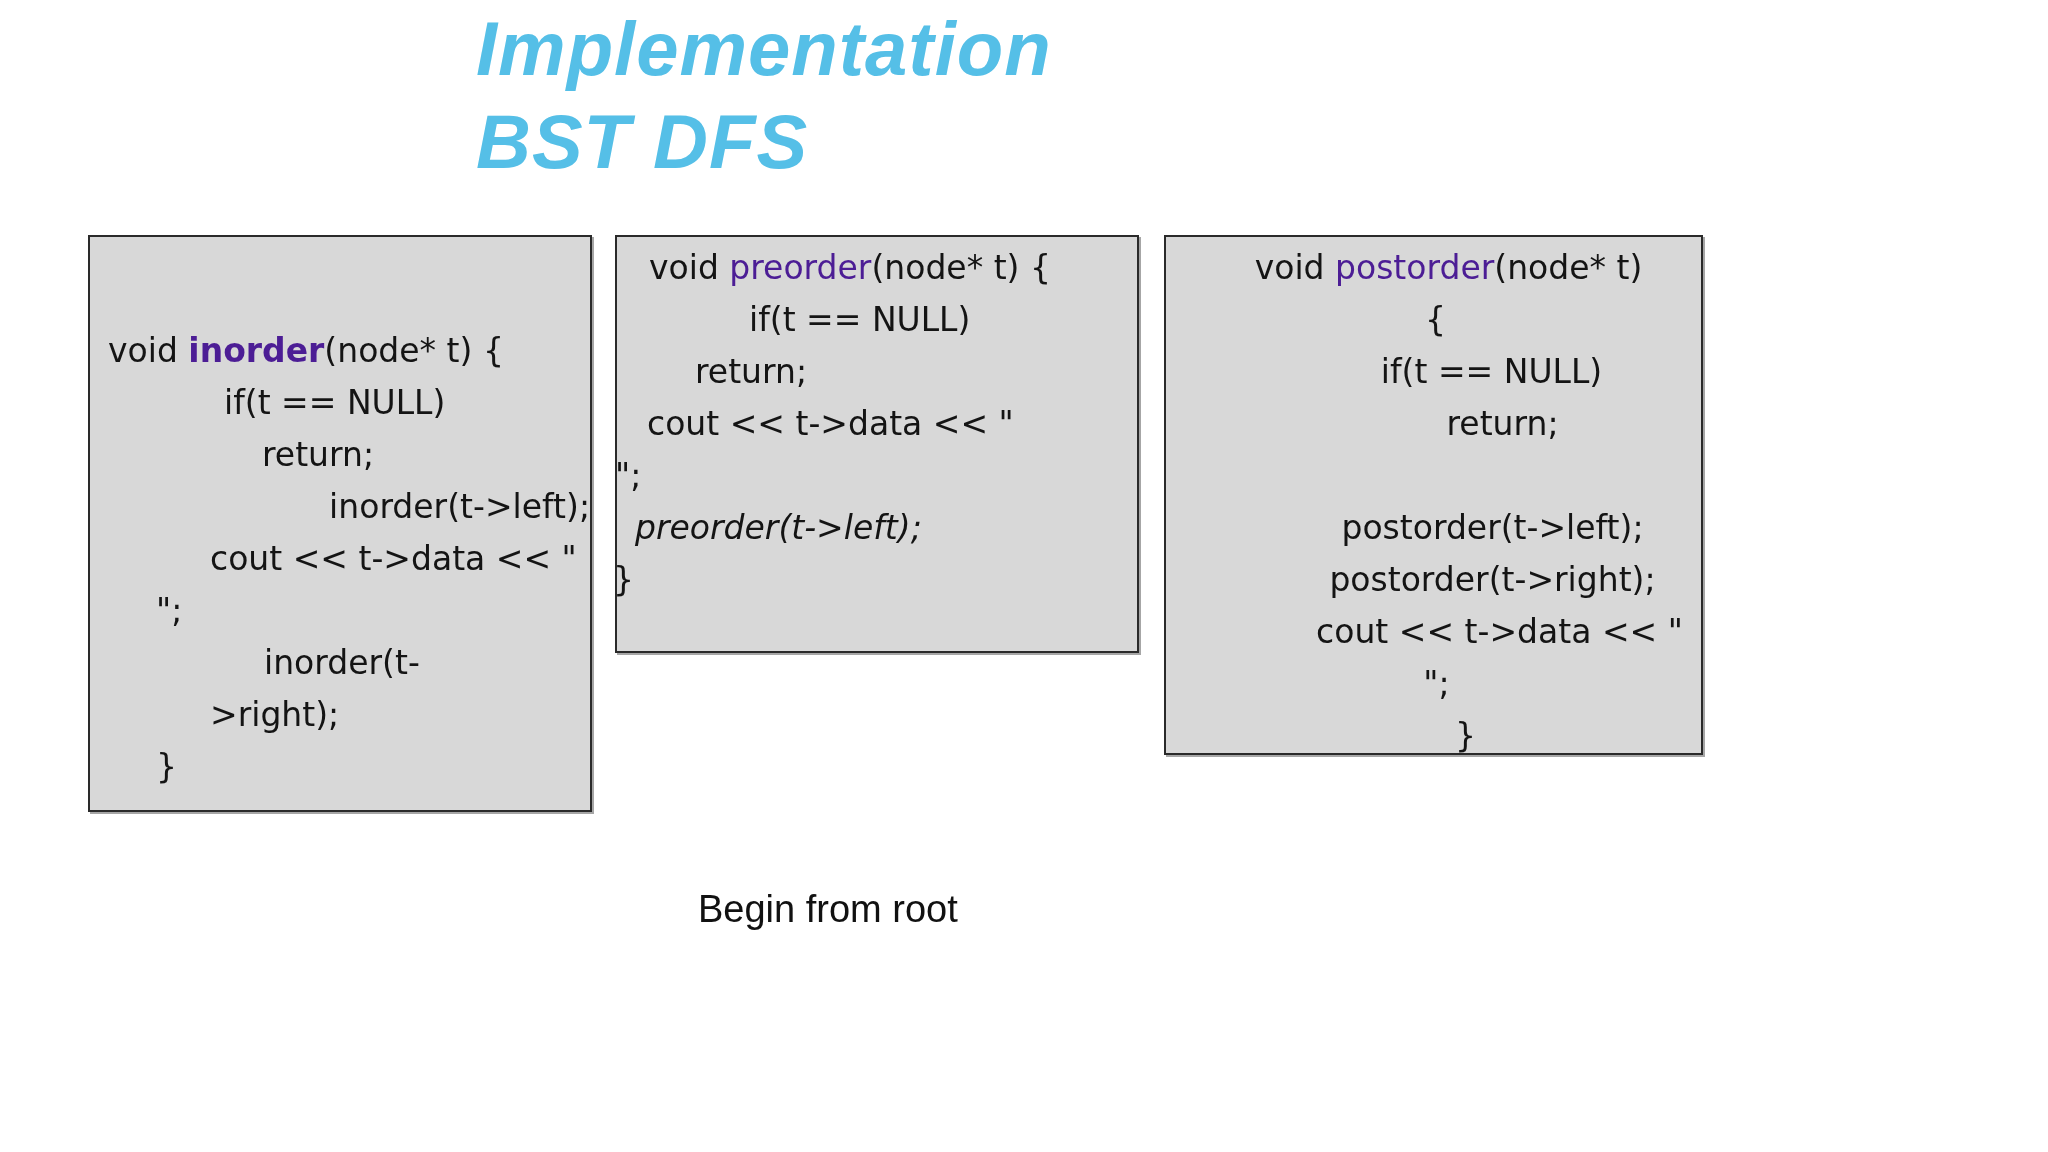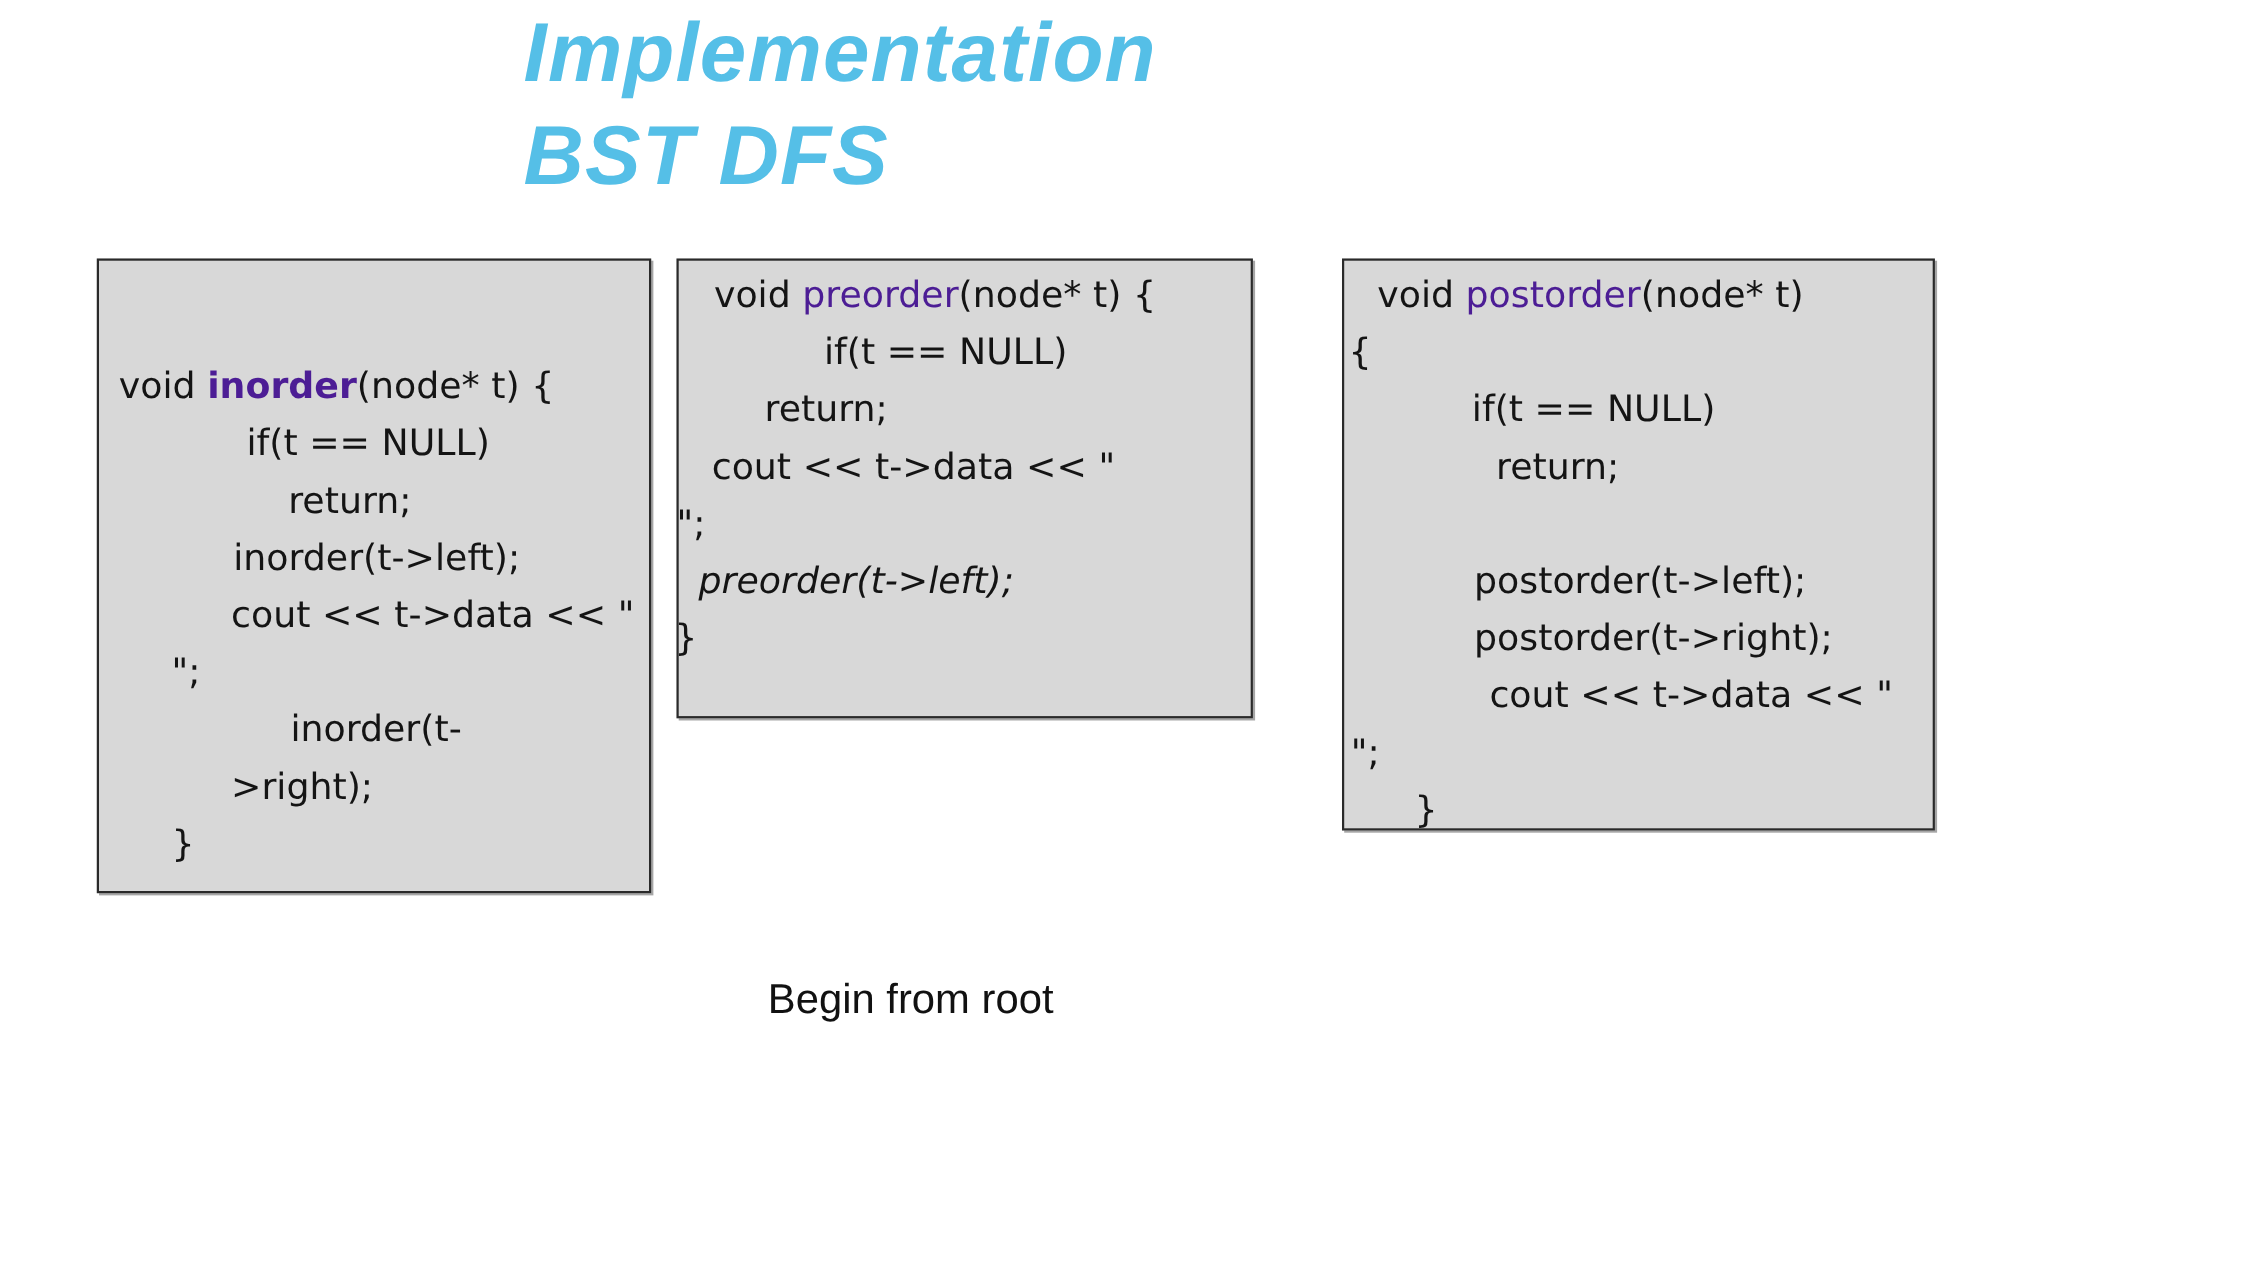--- a/index.html
+++ b/index.html
@@ -26,21 +26,21 @@
     box-sizing:border-box;
     background:#D8D8D8;
     border:2px solid #2A2A2A;
     box-shadow:2px 2px 0 rgba(0,0,0,0.35);
     overflow:hidden;
     font-family:"DejaVu Sans", sans-serif;
     color:#141414;
   }
   .box-inorder  { left:88px;  top:235px; width:504px; height:577px; padding-top:88px; }
   .box-preorder { left:615px; top:235px; width:524px; height:418px; padding-top:5px;  }
-  .box-postorder{ left:1220px;top:235px; width:539px; height:520px; padding-top:5px;  }
+  .box-postorder{ left:1164px;top:235px; width:539px; height:520px; padding-top:5px;text-align:center;  }
   .code-line{
     height:52px;
     line-height:52px;
     font-size:33px;
     white-space:pre;
   }
   .kw{ color:#4c1d95; }
   .b { font-weight:bold; }
   .caption{
     position:absolute;
@@ -57,21 +57,21 @@
 
   <div class="title">
     <div>Implementation</div>
     <div>BST DFS</div>
   </div>
 
   <div class="code-box box-inorder" id="box-inorder">
       <div class="code-line" style="margin-left: 18px;"><span>void </span><span class="kw b">inorder</span><span>(node* t) {</span></div>
       <div class="code-line" style="margin-left: 134px;"><span>if(t == NULL)</span></div>
       <div class="code-line" style="margin-left: 172px;"><span>return;</span></div>
-      <div class="code-line" style="margin-left: 122px;"><span>inorder(t-&gt;left);</span></div>
+      <div class="code-line" style="margin-left: 122px; text-align: right;"><span>inorder(t-&gt;left);</span></div>
       <div class="code-line" style="margin-left: 120px;"><span>cout &lt;&lt; t-&gt;data &lt;&lt; "</span></div>
       <div class="code-line" style="margin-left: 66px;"><span>";</span></div>
       <div class="code-line" style="margin-left: 174px;"><span>inorder(t-</span></div>
       <div class="code-line" style="margin-left: 120px;"><span>&gt;right);</span></div>
       <div class="code-line" style="margin-left: 66px;"><span>}</span></div>
     </div>
   <div class="code-box box-preorder" id="box-preorder">
       <div class="code-line" style="margin-left: 32px;"><span>void </span><span class="kw">preorder</span><span>(node* t) {</span></div>
       <div class="code-line" style="margin-left: 132px;"><span>if(t == NULL)</span></div>
       <div class="code-line" style="margin-left: 78px;"><span>return;</span></div>

